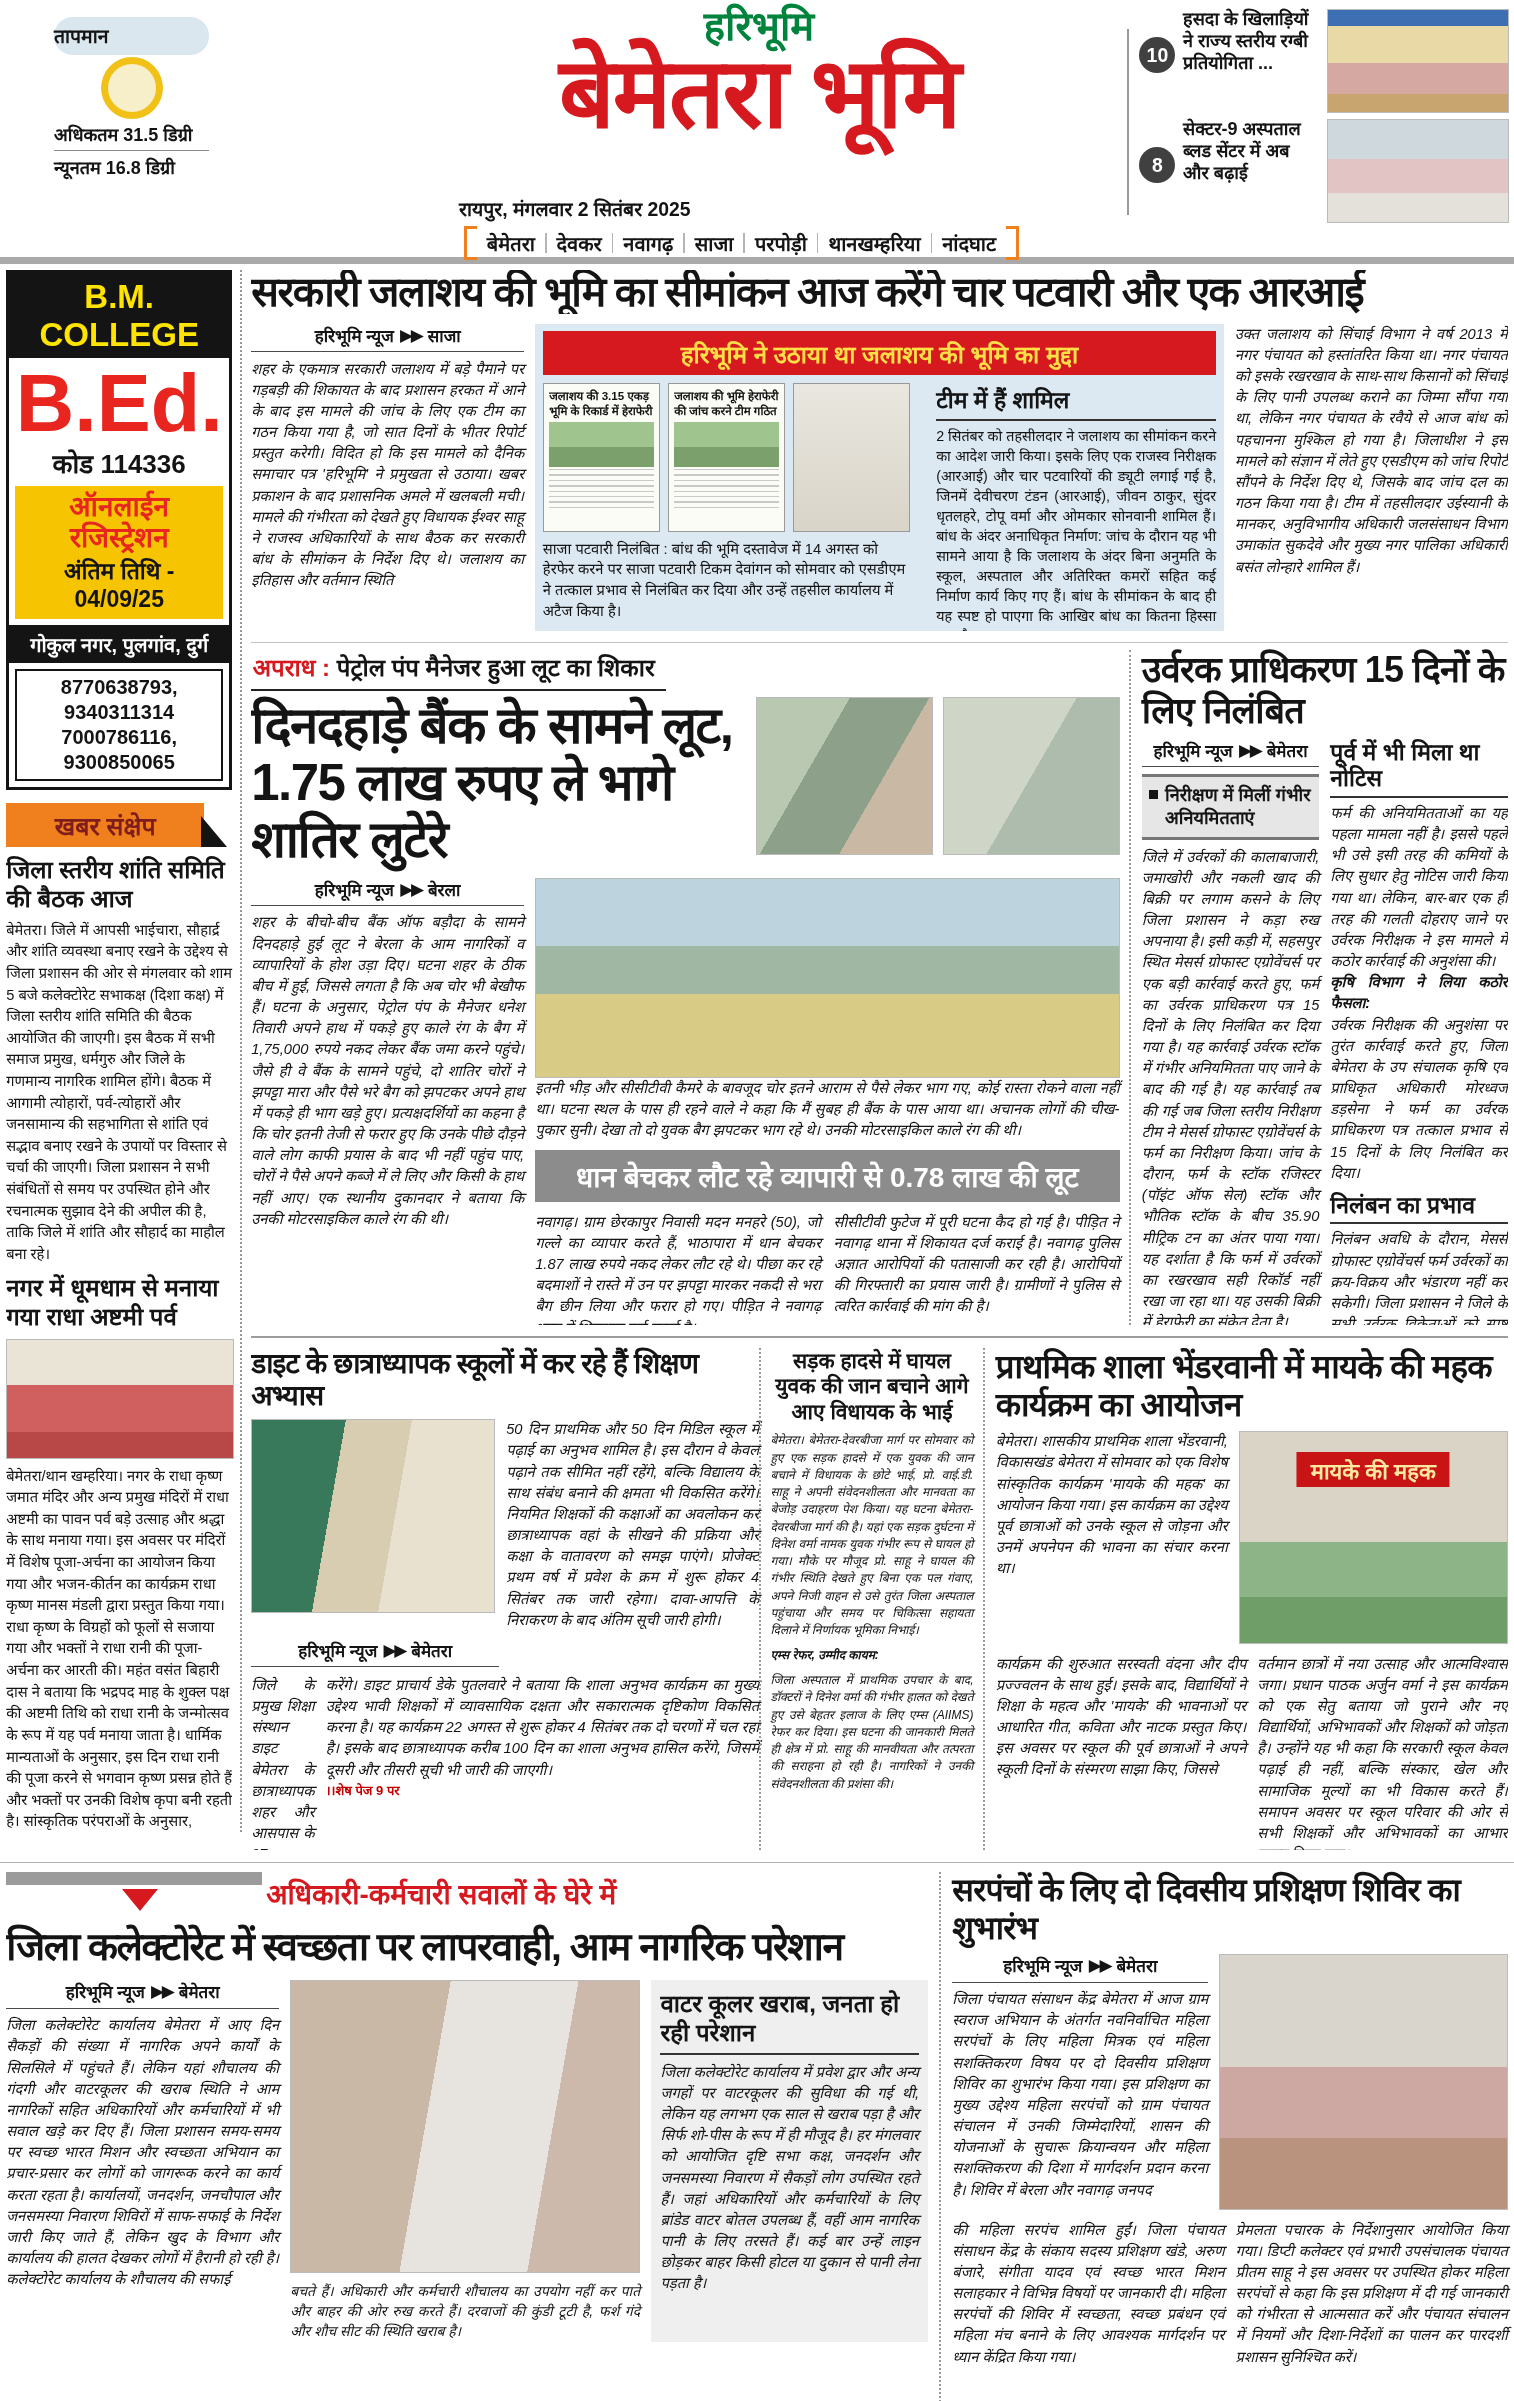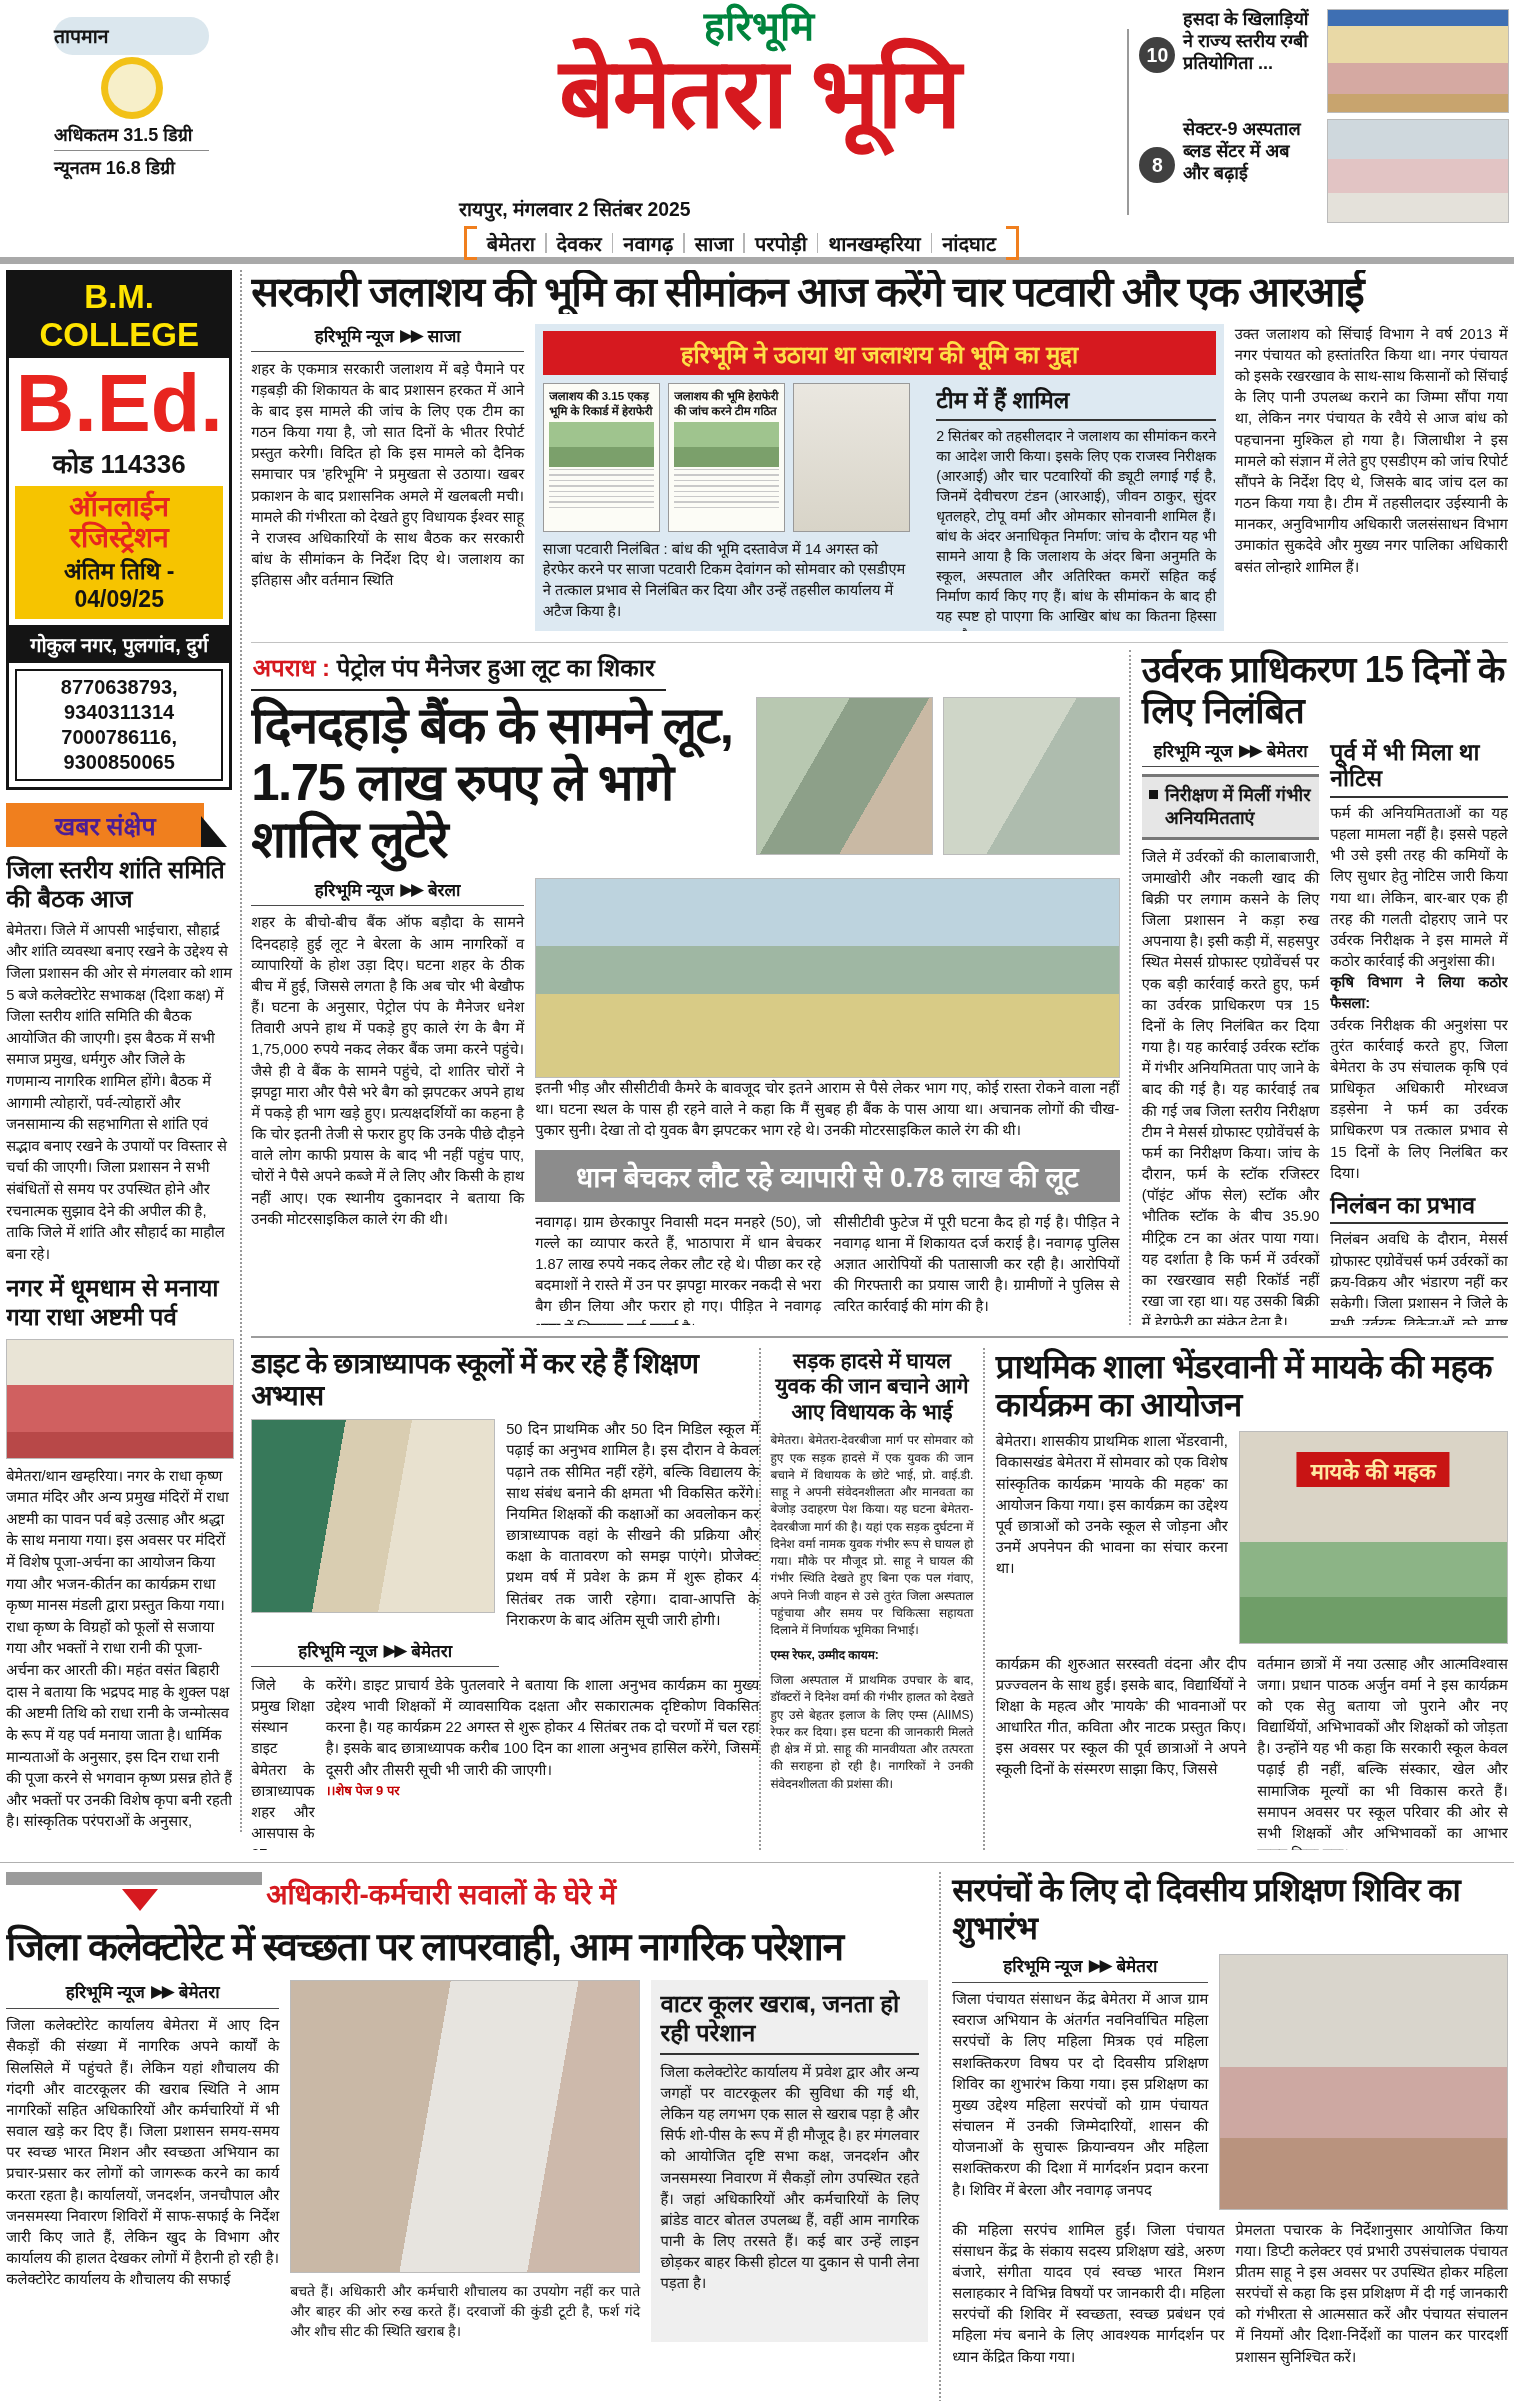--- a/index.html
+++ b/index.html
@@ -27,38 +27,38 @@
   .brief{display:flex;gap:7.7px;margin-bottom:6.2px;}
   .b-num{width:36px;height:36px;border-radius:50%;background:#404040;color:#fff;font-size:19.4px;
          font-weight:bold;display:flex;align-items:center;justify-content:center;flex:none;margin-top:28px;}
   .b-txt{font-size:18px;font-weight:bold;width:138px;line-height:1.22;}
   .photo{position:relative;overflow:hidden;border:0.8px solid #bbb;}
   .b-photo{width:180px;height:102px;flex:none;}
   .ph-school{background:linear-gradient(180deg,#3e6fb3 0 16%,#e9d9a6 16% 52%,#d5a9a2 52% 82%,#c8a46e 82%);}
   .ph-blood{background:linear-gradient(180deg,#cfd8dd 0 38%,#e2c4c4 38% 72%,#e4e1da 72%);}
   .hrule{height:7px;background:#a9a9a9;}
   
-  .col{text-align:justify;font-size:14.7px;line-height:1.44;}
+  .col{text-align:justify;font-size:14.7px;line-height:1.44;font-style:italic;}
   .byline{display:flex;justify-content:center;align-items:center;gap:6.2px;font-size:17px;font-weight:bold;
           border-bottom:1.5px solid #4a4a4a;padding-bottom:4.6px;margin-bottom:6.2px;}
   .byline .sep{letter-spacing:-2.3px;}
   .more{color:#c40000;font-weight:800;font-size:13px;}
   .content{display:flex;padding:6.2px 6.2px 0;}
   
   .sidebar{width:226px;flex:none;border-right:2.3px dotted #999;padding-right:7.7px;height:1562px;overflow:hidden;}
   .ad{border:3.1px solid #141414;}
   .ad-bm{background:#141414;color:#ffe400;font-size:33px;font-weight:800;text-align:center;padding:4.6px 0;}
   .ad-bed{color:#e8251f;font-size:81px;font-weight:800;text-align:center;line-height:1;padding:4.6px 0 0;}
   .ad-code{font-size:26px;font-weight:800;text-align:center;padding:1.5px 0 4.6px;}
   .ad-reg{background:#f6c400;margin:0 6.2px 6.2px;padding:6.2px 3.1px;text-align:center;}
   .ad-r1{color:#e8251f;font-size:28px;font-weight:800;line-height:1.1;}
   .ad-r2{color:#141414;font-size:23px;font-weight:800;}
   .ad-addr{background:#141414;color:#fff;font-size:20px;font-weight:800;text-align:center;padding:5.4px 0;}
   .ad-ph{border:2.3px solid #141414;margin:6.2px;font-size:20px;font-weight:800;text-align:center;padding:3.9px 0;line-height:1.25;}
-  .kb{position:relative;background:#f07f1e;color:#4c1d95;font-size:25px;font-weight:800;text-align:center;
+  .kb{position:relative;background:#f07f1e;color:#7f1d1d;font-size:25px;font-weight:800;text-align:center;
       margin:12.4px 28px 7.7px 0;padding:5.4px 0;}
   .kb::after{content:"";position:absolute;right:-23px;bottom:0;width:0;height:0;
       border-left:26px solid #141414;border-top:31px solid transparent;}
   .brief-title{font-size:24px;font-weight:800;line-height:1.22;margin:7.7px 0 6.2px;}
   .brief-body{font-size:14.7px;line-height:1.47;text-align:left;}
   .b2clamp{max-height:474px;overflow:hidden;}
   .sb-photo{width:100%;height:118px;margin:7.7px 0 6.2px;}
   .ph-temple{background:linear-gradient(180deg,#e9e4d6 0 38%,#d06060 38% 78%,#b84848 78%);}
   
   .main{flex:1;padding-left:9.3px;}

